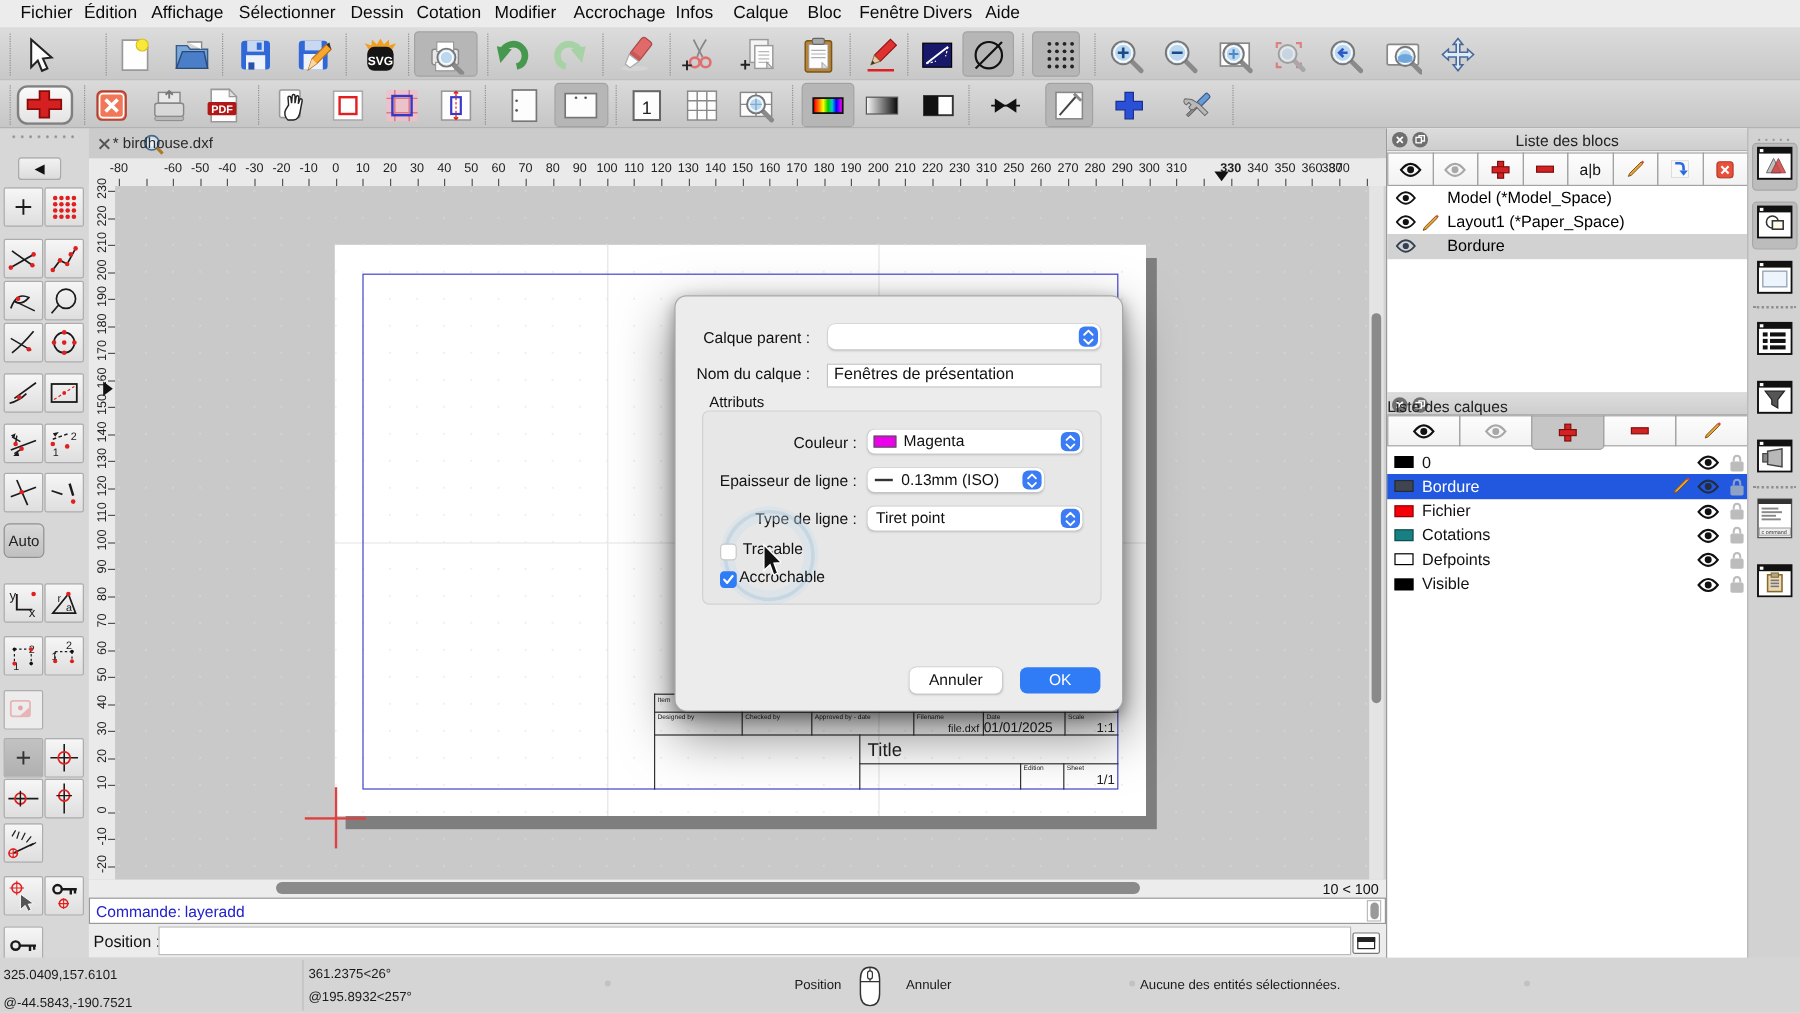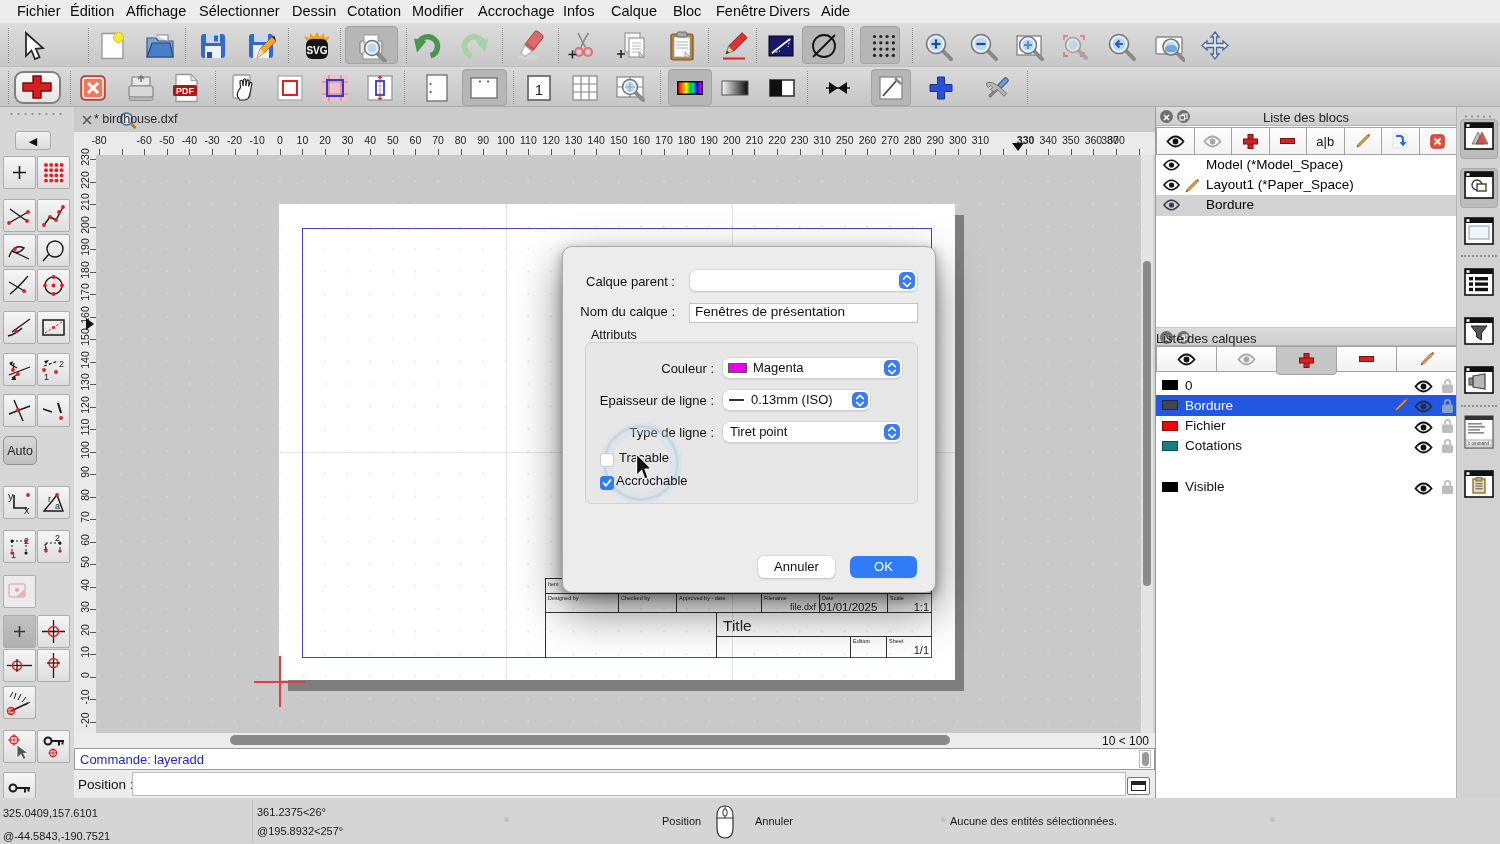--- a/index.html
+++ b/index.html
@@ -961,20 +961,32 @@
           <span style="position:absolute;left:29px;top:2.5px;font-size:13.5px">Cotations</span>
           <div style="position:absolute;left:258px;top:4px"><svg width="19" height="13" viewBox="0 0 19 13">
               <path d="M1.5 6.5 Q9.5 -3.5 17.5 6.5 Q9.5 16.5 1.5 6.5 Z" fill="none" stroke="#111" stroke-width="1.8"></path>
               <circle cx="9.5" cy="6.5" r="2.9" fill="#111"></circle>
             </svg></div>
           <svg style="position:absolute;left:285px;top:2.5px" width="13" height="16" viewBox="0 0 13 16">
             <rect x="1" y="6.5" width="11" height="8.5" rx="1.5" fill="#bcbcbc"></rect>
             <path d="M3.8 6.5 V4.8 Q3.8 1.8 6.5 1.8 Q9.2 1.8 9.2 4.8 V6.5" stroke="#bcbcbc" fill="none" stroke-width="1.7"></path>
           </svg>
         </div>
+        <div style="position: absolute; left: 0px; width: 300px; height: 20.3px; top: 81.2px; color: rgb(17, 17, 17);">
+          <div style="position:absolute;left:6px;top:5px;width:16px;height:10px;background:#ffffff;border:1px solid #000;"></div>
+          <span style="position:absolute;left:29px;top:2.5px;font-size:13.5px">Defpoints</span>
+          <div style="position:absolute;left:258px;top:4px"><svg width="19" height="13" viewBox="0 0 19 13">
+              <path d="M1.5 6.5 Q9.5 -3.5 17.5 6.5 Q9.5 16.5 1.5 6.5 Z" fill="none" stroke="#111" stroke-width="1.8"></path>
+              <circle cx="9.5" cy="6.5" r="2.9" fill="#111"></circle>
+            </svg></div>
+          <svg style="position:absolute;left:285px;top:2.5px" width="13" height="16" viewBox="0 0 13 16">
+            <rect x="1" y="6.5" width="11" height="8.5" rx="1.5" fill="#bcbcbc"></rect>
+            <path d="M3.8 6.5 V4.8 Q3.8 1.8 6.5 1.8 Q9.2 1.8 9.2 4.8 V6.5" stroke="#bcbcbc" fill="none" stroke-width="1.7"></path>
+          </svg>
+        </div>
         <div style="position: absolute; left: 0px; width: 300px; height: 20.3px; top: 101.5px; color: rgb(17, 17, 17);">
           <div style="position:absolute;left:6px;top:5px;width:16px;height:10px;background:#000000;border:1px solid rgba(0,0,0,0.4);"></div>
           <span style="position:absolute;left:29px;top:2.5px;font-size:13.5px">Visible</span>
           <div style="position:absolute;left:258px;top:4px"><svg width="19" height="13" viewBox="0 0 19 13">
               <path d="M1.5 6.5 Q9.5 -3.5 17.5 6.5 Q9.5 16.5 1.5 6.5 Z" fill="none" stroke="#111" stroke-width="1.8"></path>
               <circle cx="9.5" cy="6.5" r="2.9" fill="#111"></circle>
             </svg></div>
           <svg style="position:absolute;left:285px;top:2.5px" width="13" height="16" viewBox="0 0 13 16">
             <rect x="1" y="6.5" width="11" height="8.5" rx="1.5" fill="#bcbcbc"></rect>
             <path d="M3.8 6.5 V4.8 Q3.8 1.8 6.5 1.8 Q9.2 1.8 9.2 4.8 V6.5" stroke="#bcbcbc" fill="none" stroke-width="1.7"></path>

